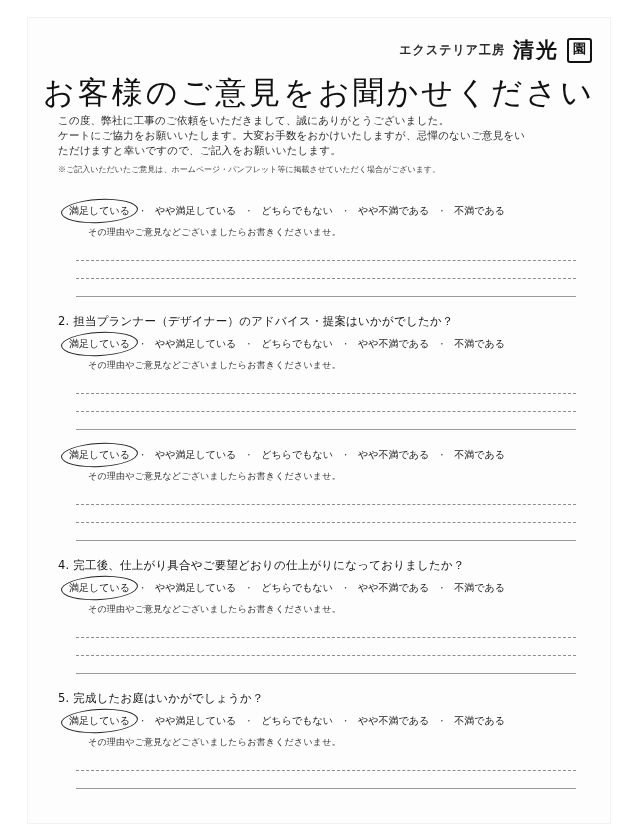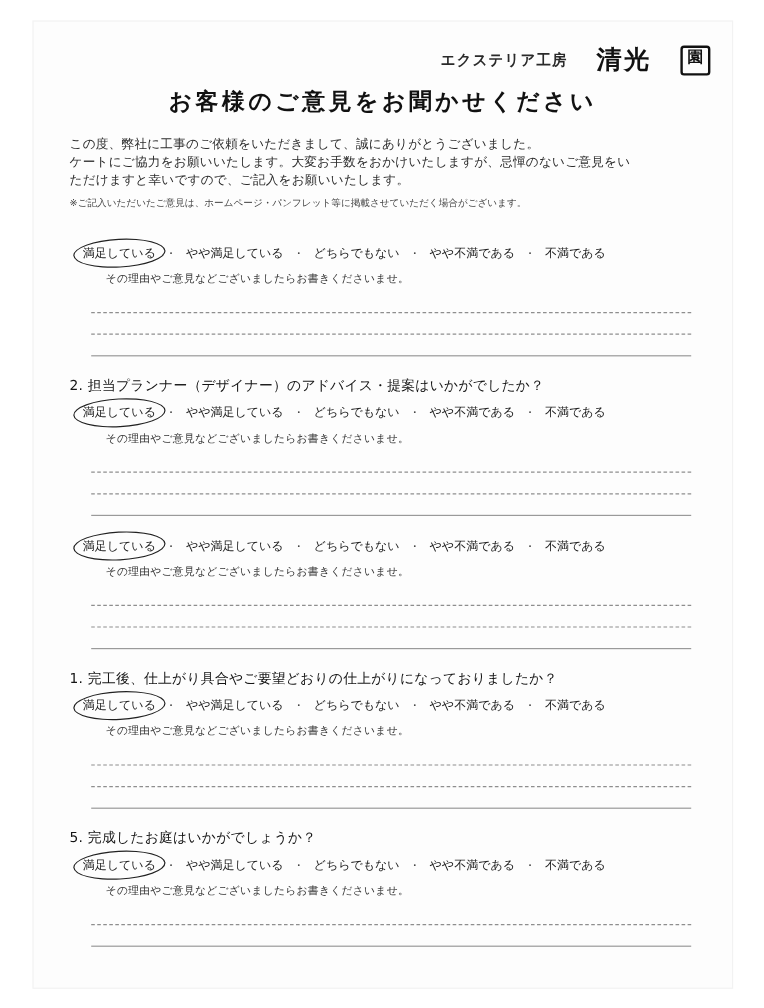--- a/index.html
+++ b/index.html
@@ -31,21 +31,21 @@
     overflow: hidden;
   }
 
   
   .brand-row {
     position: absolute;
     right: 18px;
     top: 18px;
     display: flex;
     align-items: center;
-    gap: 24px;
+    gap: 8px;
   }
   .brand-small {
     font-size: 12px;
     letter-spacing: 1px;
     color: #2a2a2a;
     font-weight: bold;
     transform: scaleY(1.05);
   }
   .brand-big {
     font-size: 21px;
@@ -65,36 +65,37 @@
     font-weight: bold;
     color: #111;
   }
 
   .doc-title {
     position: absolute;
     top: 54px;
     left: 0;
     width: 582px;
     text-align: center;
-    font-size: 19px;
-    font-weight: bold;
+    font-size: 31px;
+    font-weight: normal;
     letter-spacing: 3px;
     color: #111;
     font-family: "DejaVu Serif", "Liberation Serif", serif;
   }
 
   .intro {
     position: absolute;
     top: 95px;
     left: 30px;
     width: 520px;
     font-size: 10.5px;
     line-height: 15px;
     color: #2b2b2b;
     letter-spacing: 0.2px;
+    font-family: Liberation Serif, serif;
   }
   .intro .small-note {
     display: block;
     margin-top: 4px;
     font-size: 8px;
     color: #444;
     letter-spacing: 0;
   }
 
   
@@ -236,21 +237,21 @@
             <span class="opt">不満である</span>
           </div>
           <div class="sub-q">その理由やご意見などございましたらお書きくださいませ。</div>
           <div class="rules">
             <div class="rule"></div>
             <div class="rule"></div>
             <div class="rule solid"></div>
           </div>
         </div>
         <div class="q-block">
-          <div class="q-title">1. 完工後、仕上がり具合やご要望どおりの仕上がりになっておりましたか？</div>
+          <div class="q-title">4. 完工後、仕上がり具合やご要望どおりの仕上がりになっておりましたか？</div>
           <div class="opts">
             <span class="opt circled">満足している</span>
             <span class="dot">・</span>
             <span class="opt">やや満足している</span>
             <span class="dot">・</span>
             <span class="opt">どちらでもない</span>
             <span class="dot">・</span>
             <span class="opt">やや不満である</span>
             <span class="dot">・</span>
             <span class="opt">不満である</span>

